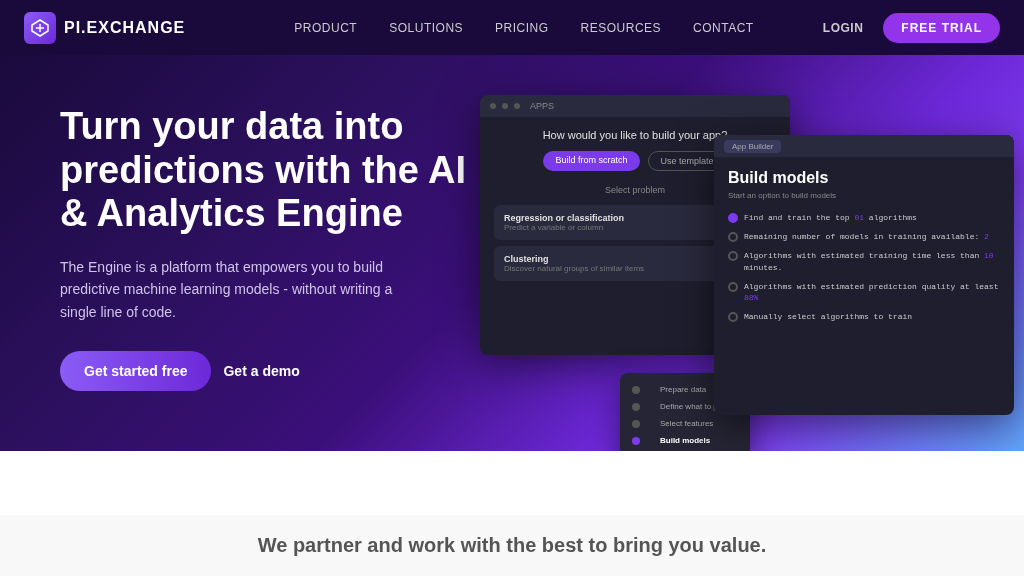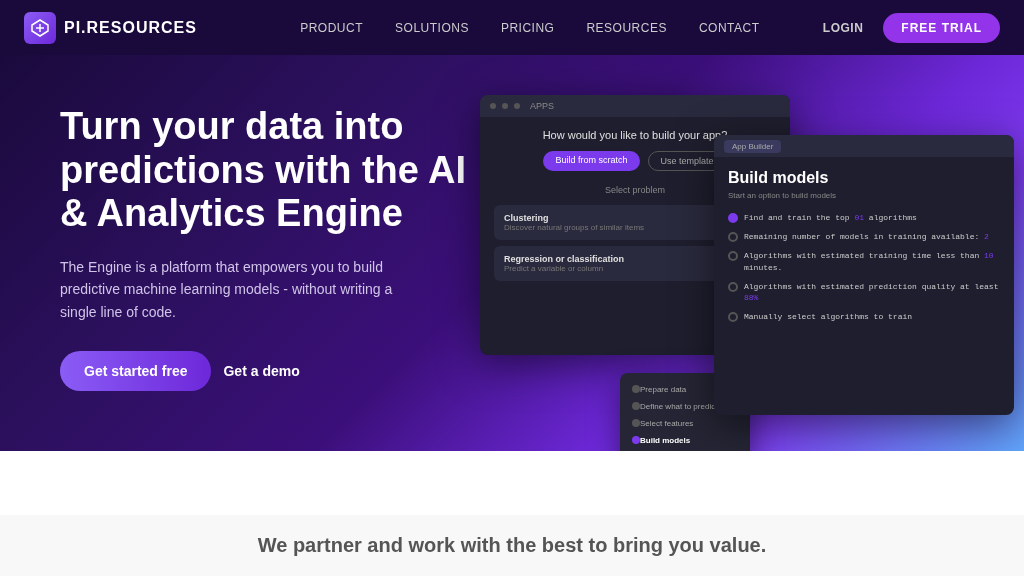--- a/index.html
+++ b/index.html
@@ -240,21 +240,22 @@
       bottom: 50px;
       left: 170px;
       width: 130px;
       background: #252535;
       border-radius: 8px;
       padding: 12px;
       box-shadow: 0 10px 30px rgba(0,0,0,0.5);
     }
     .step-item {
       display: flex;
-      gap: 0;
+      align-items: center;
+      gap: 20px;
       margin-bottom: 8px;
     }
     .step-dot {
       width: 8px; height: 8px;
       border-radius: 50%;
       background: #555;
       flex-shrink: 0;
     }
     .step-dot.active {
       background: #7c3aed;
@@ -373,21 +374,21 @@
 
 <nav>
   <div class="logo-area">
     <div class="logo-icon">
       <svg width="20" height="20" viewBox="0 0 20 20" fill="none">
         <polygon points="10,2 18,7 18,13 10,18 2,13 2,7" stroke="white" stroke-width="1.5" fill="none"></polygon>
         <line x1="6" y1="10" x2="14" y2="10" stroke="white" stroke-width="1.5"></line>
         <line x1="10" y1="6" x2="10" y2="14" stroke="white" stroke-width="1.5"></line>
       </svg>
     </div>
-    <span class="logo-text">PI.RESOURCES</span>
+    <span class="logo-text">PI.EXCHANGE</span>
   </div>
   <div class="nav-links">
     <a class="nav-link">PRODUCT</a>
     <a class="nav-link">SOLUTIONS</a>
     <a class="nav-link">PRICING</a>
     <a class="nav-link">RESOURCES</a>
     <a class="nav-link">CONTACT</a>
   </div>
   <div class="nav-right">
     <span class="login-btn">LOGIN</span>
@@ -416,29 +417,29 @@
       </div>
       <div class="window-content">
         <p class="window-question">How would you like to build your app?</p>
         <div class="build-options">
           <span class="build-opt">Build from scratch</span>
           <span class="build-opt-ghost">Use template</span>
         </div>
         <p class="select-problem">Select problem</p>
         <div class="problem-item">
           <div>
+            <div class="problem-name">Regression or classification</div>
+            <div class="problem-desc">Predict a variable or column</div>
+          </div>
+          <span class="chevron-right">›</span>
+        </div>
+        <div class="problem-item">
+          <div>
             <div class="problem-name">Clustering</div>
             <div class="problem-desc">Discover natural groups of similar items</div>
-          </div>
-          <span class="chevron-right">›</span>
-        </div>
-        <div class="problem-item">
-          <div>
-            <div class="problem-name">Regression or classification</div>
-            <div class="problem-desc">Predict a variable or column</div>
           </div>
           <span class="chevron-right">›</span>
         </div>
       </div>
     </div>
 
     <div class="steps-panel">
       <div class="step-item">
         <div class="step-dot"></div>
         <span class="step-label">Prepare data</span>

